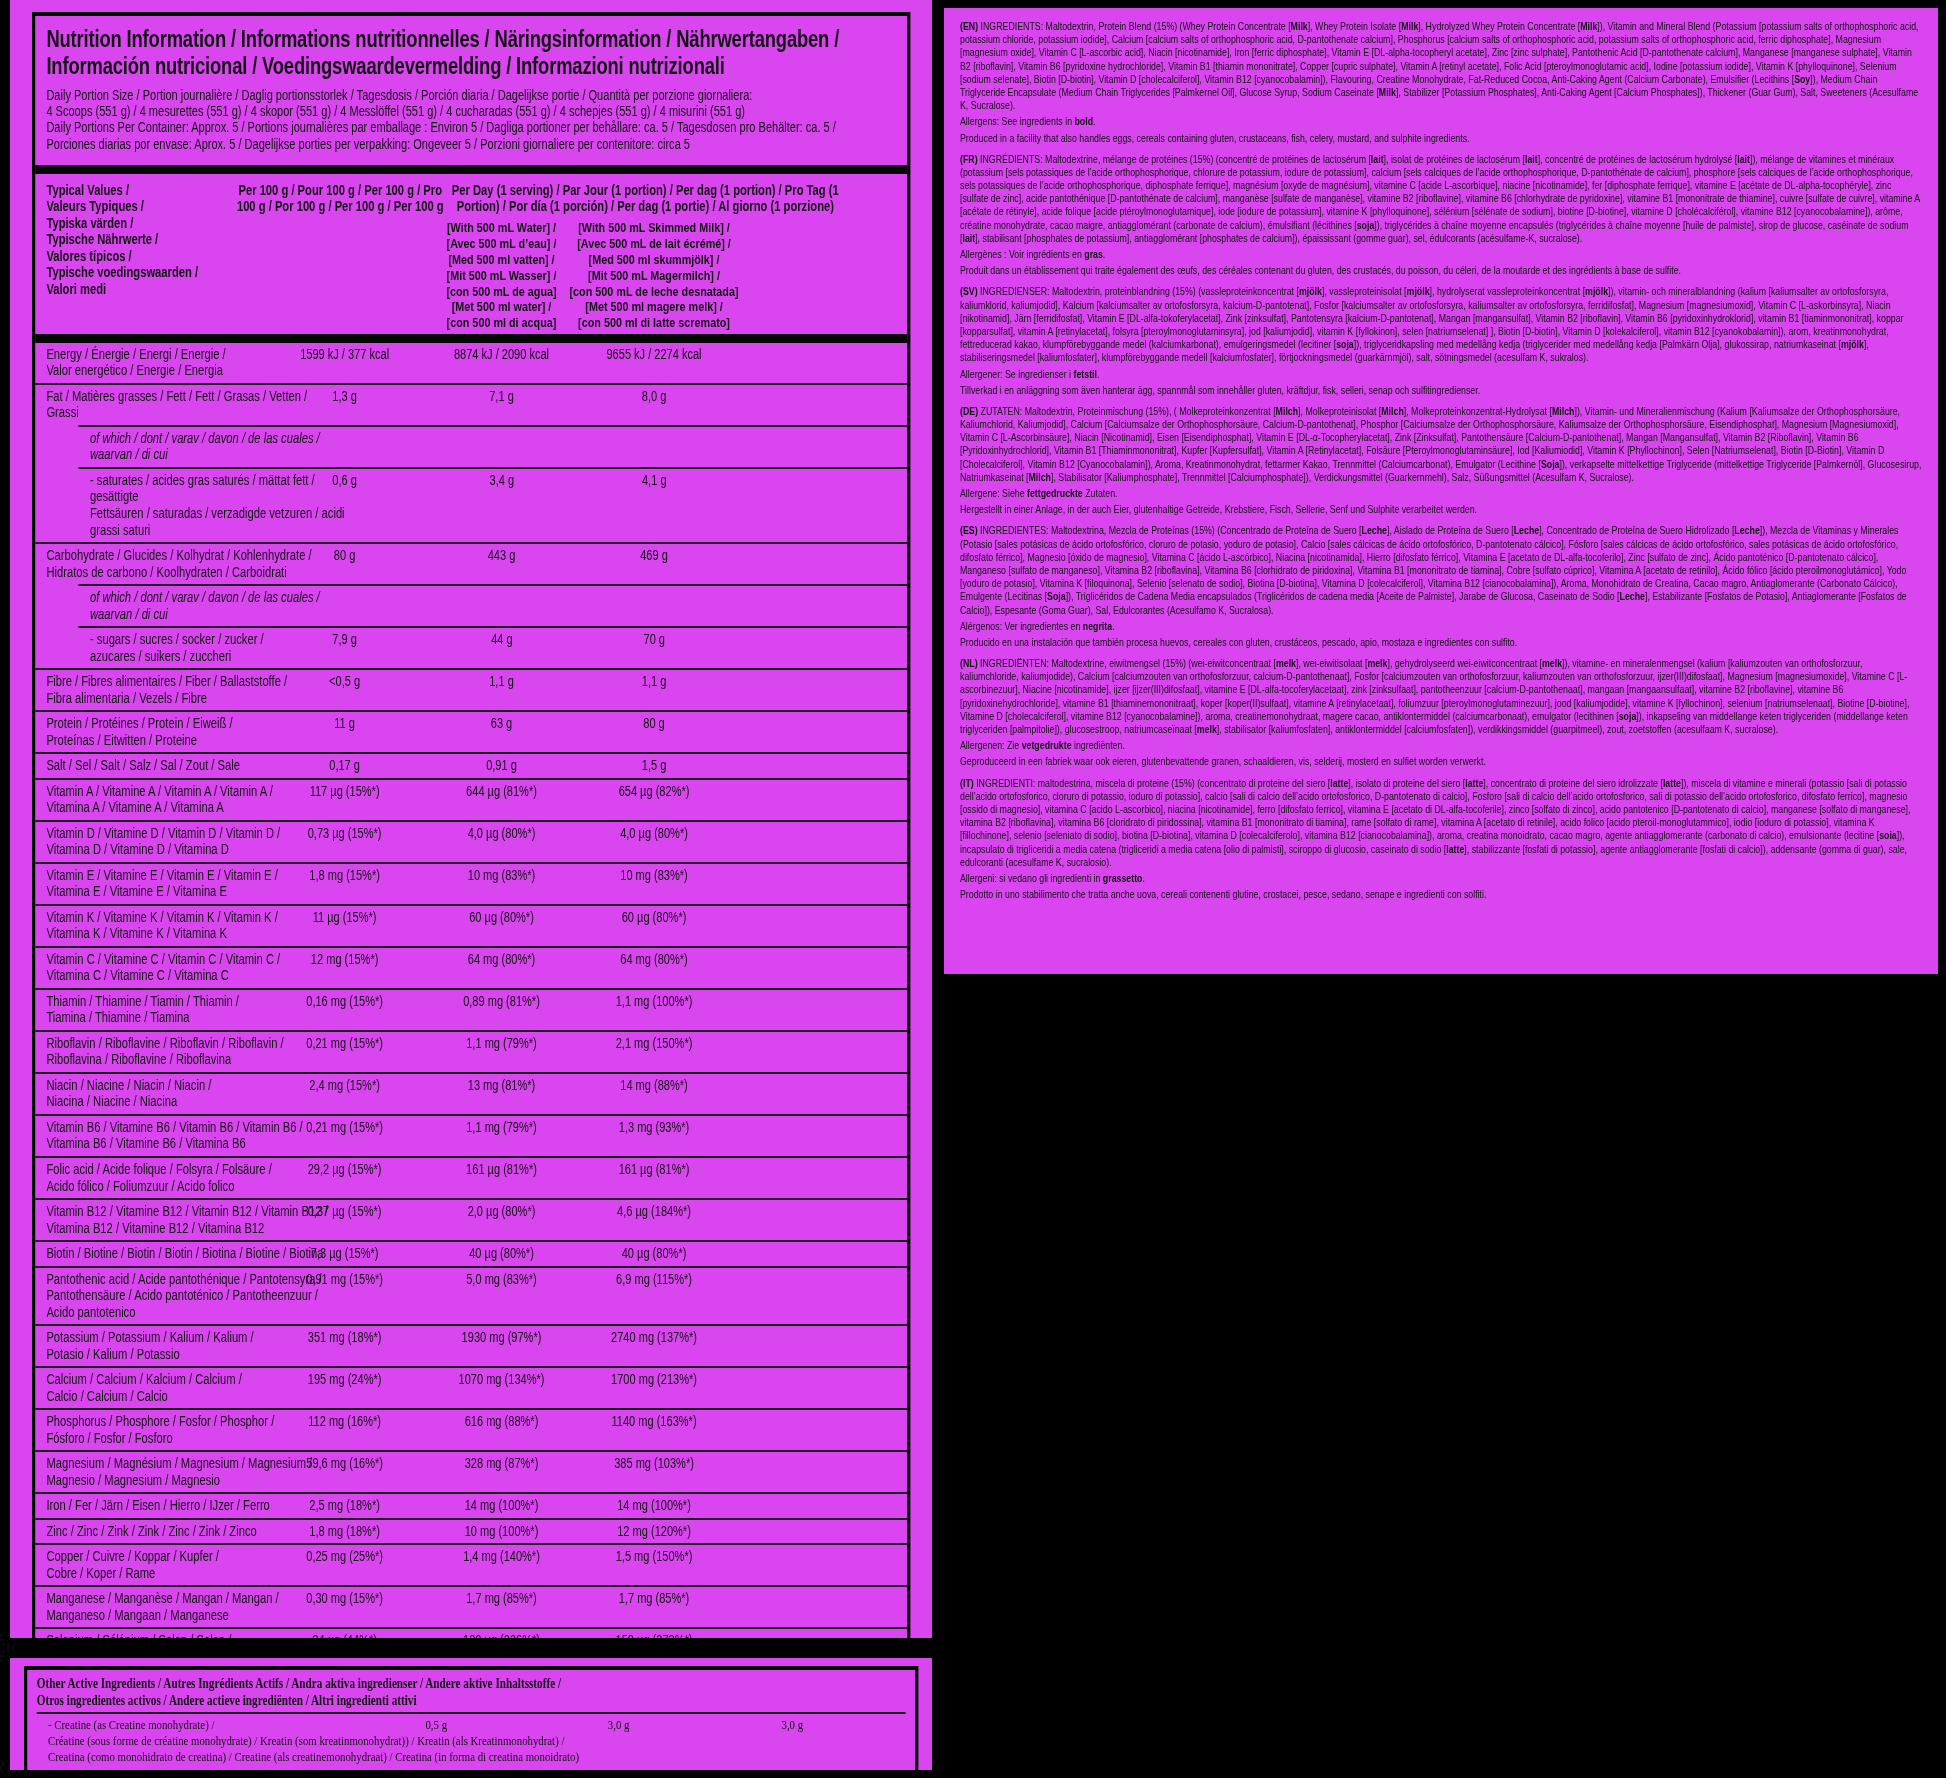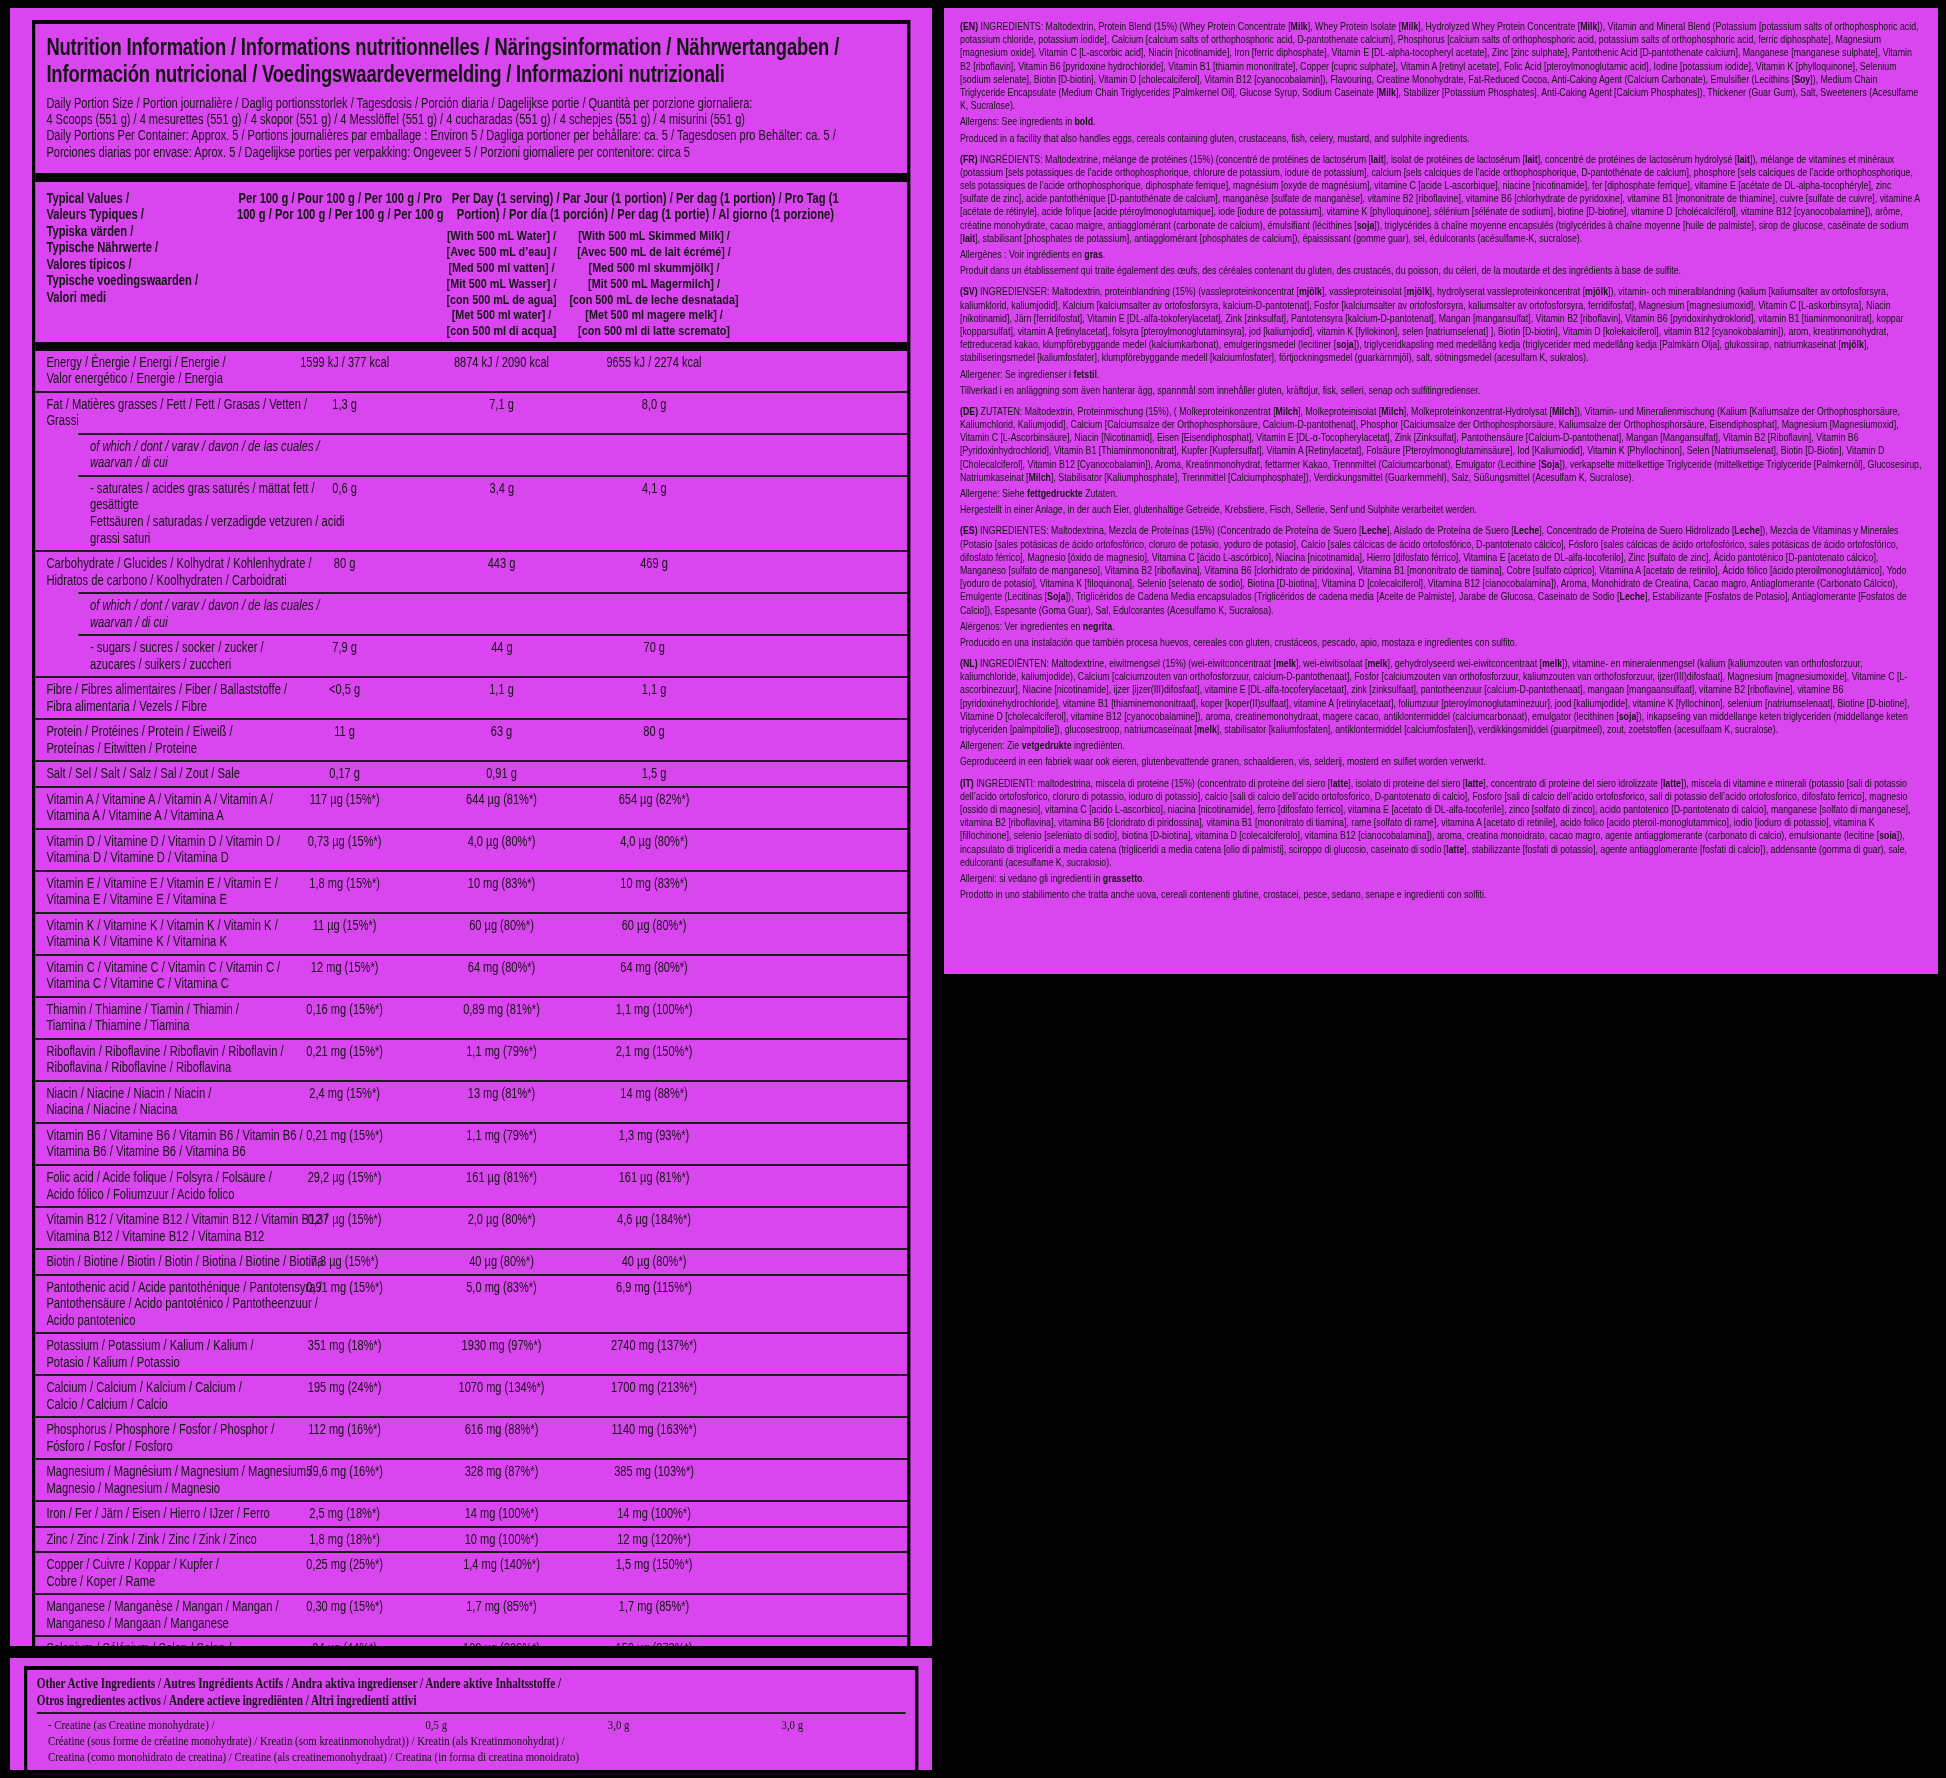--- a/index.html
+++ b/index.html
@@ -1,19 +1,19 @@
 <!DOCTYPE html>
 <html><head>
 <meta charset="utf-8">
 <style>
   html,body{margin:0;padding:0;background:#000;}
   .stage{position:relative;width:1946px;height:1778px;background:#000;overflow:hidden;
          font-family:"Liberation Sans","DejaVu Sans",sans-serif;color:#141414;}
   .panel{position:absolute;background:#d946ef;overflow:hidden;}
-  .left-main{left:10px;top:8px;width:922px;height:1638px;padding:12px 22px;box-sizing:border-box;}
+  .left-main{left:10px;top:0;width:922px;height:1638px;padding:12px 22px;box-sizing:border-box;}
   .left-bottom{left:10px;top:1658px;width:922px;height:112px;padding:8px 14px;box-sizing:border-box;font-family:Liberation Serif, serif;}
   .right-ing{left:944px;top:8px;width:994px;height:966px;padding:12px 16px;box-sizing:border-box;}
   
   .squish{width:125%;transform:scaleX(0.8);transform-origin:0 0;}
 
   
   .nbox{border:4px solid #000;}
   .nbox-pad{padding:8px 14px 2px;}
   .title{margin:2px 0 8px;font-size:23px;line-height:1.17;font-weight:bold;letter-spacing:-0.2px;white-space:pre-line;}
   .portion{margin:0 0 10px;font-size:13.8px;line-height:1.18;white-space:pre-line;}

